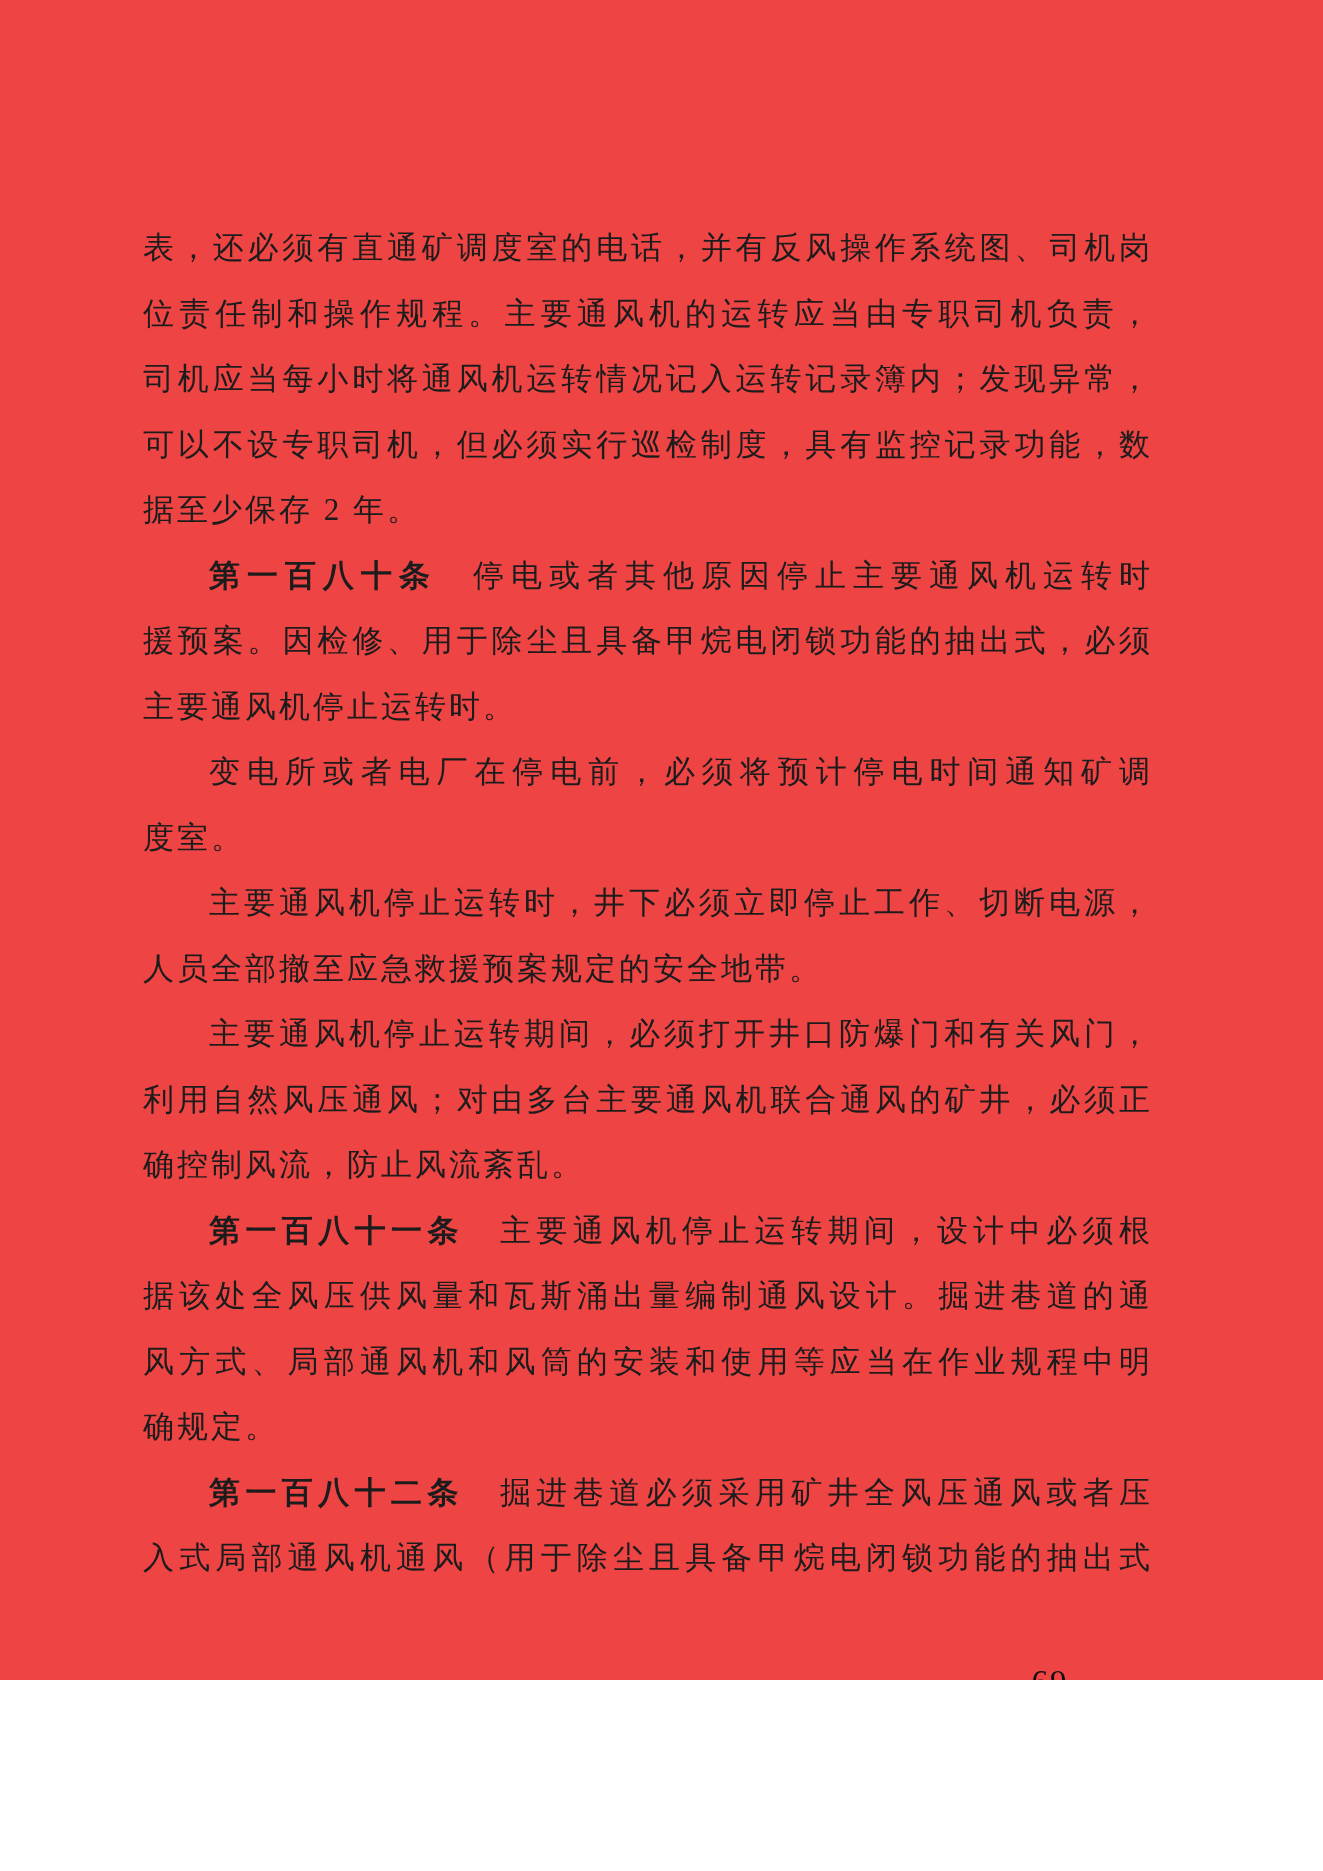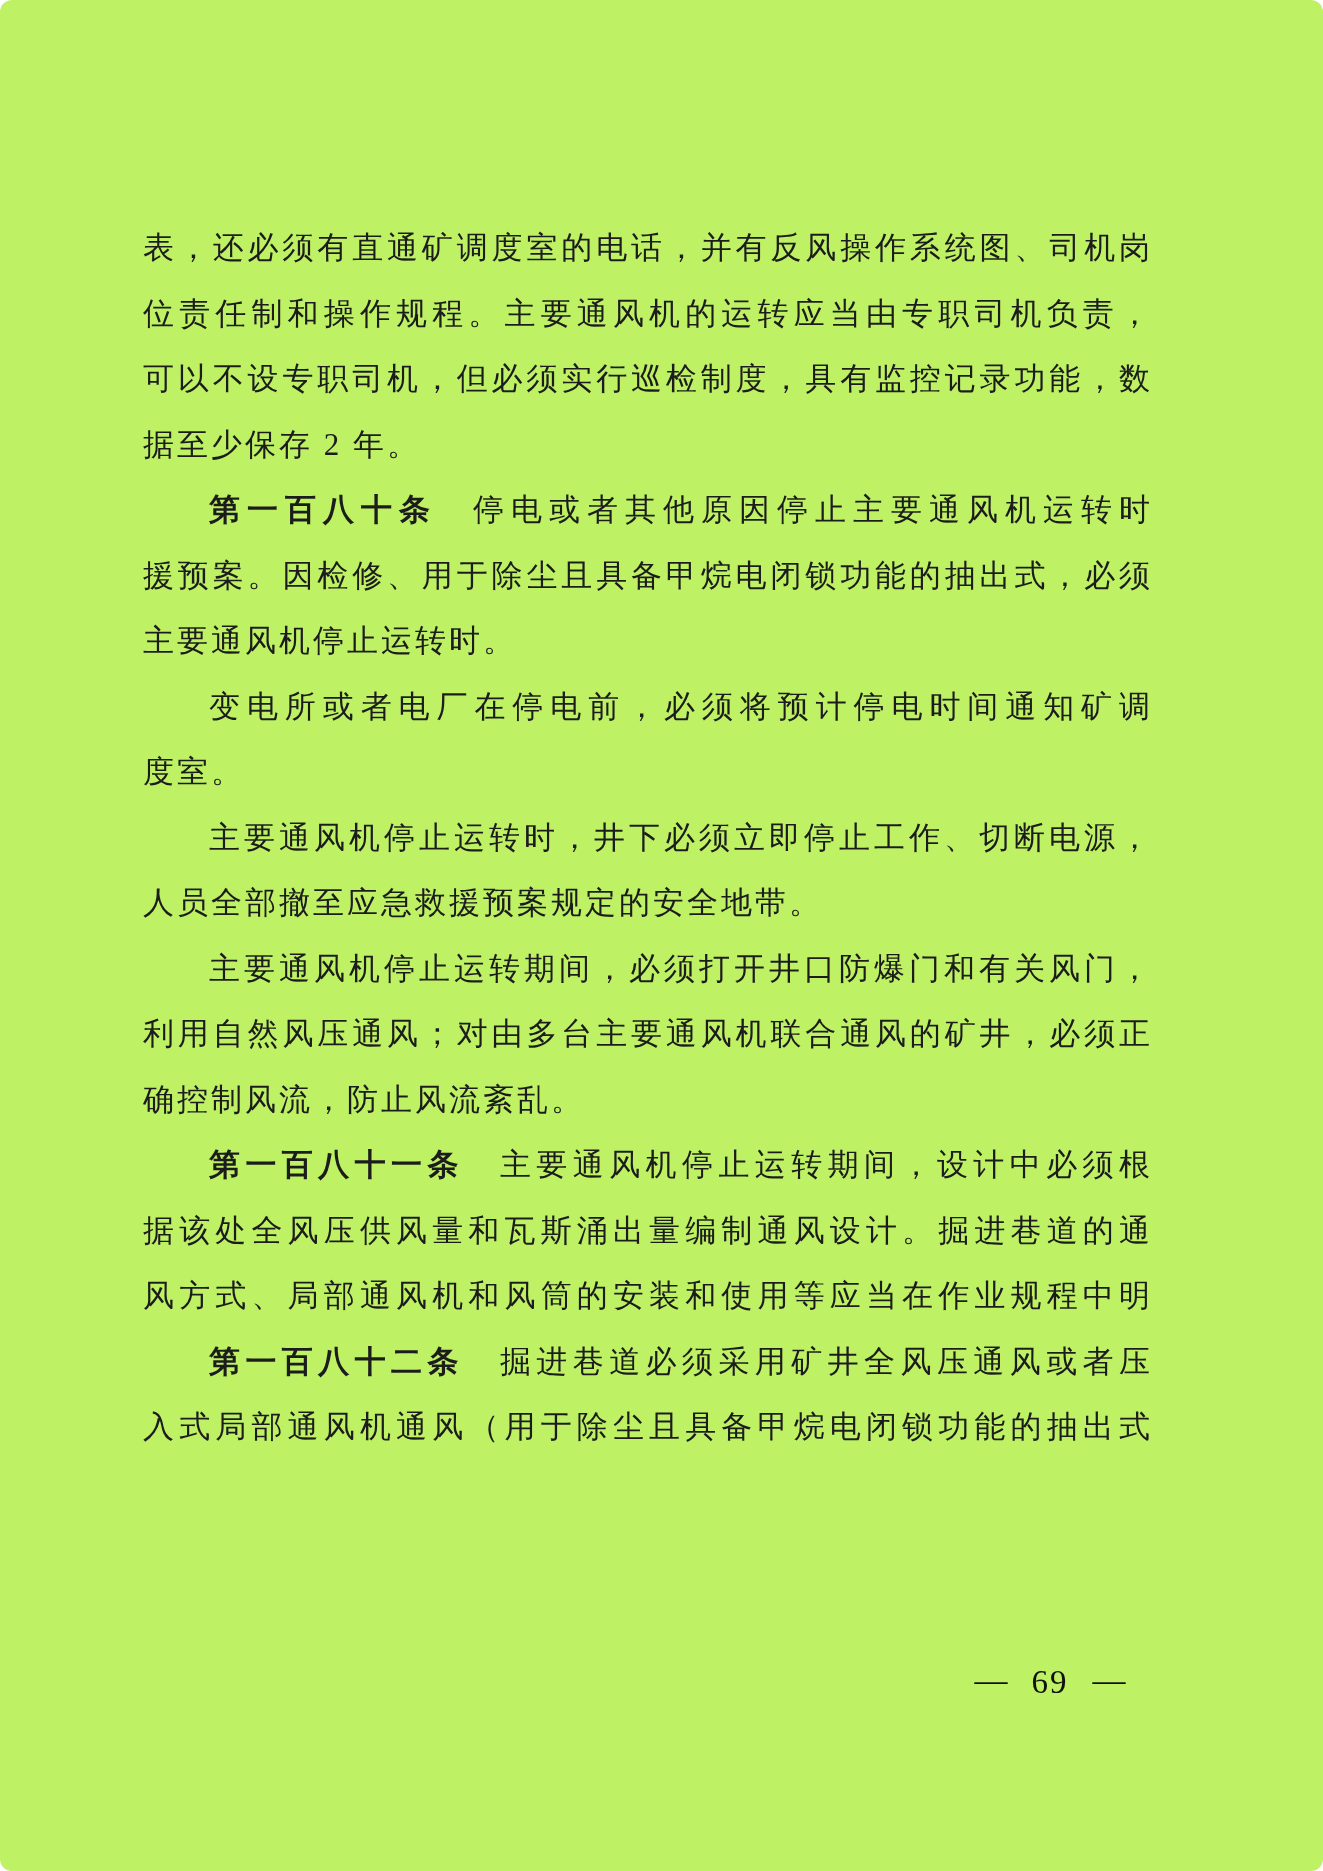--- a/index.html
+++ b/index.html
@@ -3,26 +3,25 @@
 <meta charset="utf-8">
 <style>
   html, body {
     margin: 0;
     padding: 0;
     background: #ffffff;
   }
   .page {
     position: relative;
     width: 1323px;
-    height: 1871px;
-    background: #bef264;
+    height: 1680px;
+    background: #ef4444;
     color: #1c1c1c;
     font-family: "Liberation Serif", "DejaVu Serif", serif;
     overflow: hidden;
-    border-radius: 12px;
   }
   .text-block {
     position: absolute;
     left: 143px;
     top: 215px;
     width: 1010px;
   }
   .line {
     height: 65.5px;
     line-height: 65.5px;
@@ -65,35 +64,37 @@
     top: -2px;
   }
 </style>
 </head>
 <body>
 
 <div class="page">
   <main class="text-block" id="lines">
       <div class="line"><span class="body-text">表，还必须有直通矿调度室的电话，并有反风操作系统图、司机岗</span></div>
       <div class="line"><span class="body-text">位责任制和操作规程。主要通风机的运转应当由专职司机负责，</span></div>
+      <div class="line"><span class="body-text">司机应当每小时将通风机运转情况记入运转记录簿内；发现异常，</span></div>
       <div class="line"><span class="body-text">可以不设专职司机，但必须实行巡检制度，具有监控记录功能，数</span></div>
       <div class="line plain"><span class="body-text">据至少保存 2 年。</span></div>
       <div class="line indent"><span class="head">第一百八十条</span><span class="body-text">停电或者其他原因停止主要通风机运转时</span></div>
       <div class="line"><span class="body-text">援预案。因检修、用于除尘且具备甲烷电闭锁功能的抽出式，必须</span></div>
       <div class="line plain"><span class="body-text">主要通风机停止运转时。</span></div>
       <div class="line indent"><span class="body-text">变电所或者电厂在停电前，必须将预计停电时间通知矿调</span></div>
       <div class="line plain"><span class="body-text">度室。</span></div>
       <div class="line indent"><span class="body-text">主要通风机停止运转时，井下必须立即停止工作、切断电源，</span></div>
       <div class="line plain"><span class="body-text">人员全部撤至应急救援预案规定的安全地带。</span></div>
       <div class="line indent"><span class="body-text">主要通风机停止运转期间，必须打开井口防爆门和有关风门，</span></div>
       <div class="line"><span class="body-text">利用自然风压通风；对由多台主要通风机联合通风的矿井，必须正</span></div>
       <div class="line plain"><span class="body-text">确控制风流，防止风流紊乱。</span></div>
       <div class="line indent"><span class="head">第一百八十一条</span><span class="body-text">主要通风机停止运转期间，设计中必须根</span></div>
       <div class="line"><span class="body-text">据该处全风压供风量和瓦斯涌出量编制通风设计。掘进巷道的通</span></div>
       <div class="line"><span class="body-text">风方式、局部通风机和风筒的安装和使用等应当在作业规程中明</span></div>
+      <div class="line plain"><span class="body-text">确规定。</span></div>
       <div class="line indent"><span class="head">第一百八十二条</span><span class="body-text">掘进巷道必须采用矿井全风压通风或者压</span></div>
       <div class="line"><span class="body-text">入式局部通风机通风（用于除尘且具备甲烷电闭锁功能的抽出式</span></div>
     </main>
   <footer class="page-footer">
     <span class="dash">—</span>
     <span class="page-num">69</span>
     <span class="dash">—</span>
   </footer>
 </div>
 

